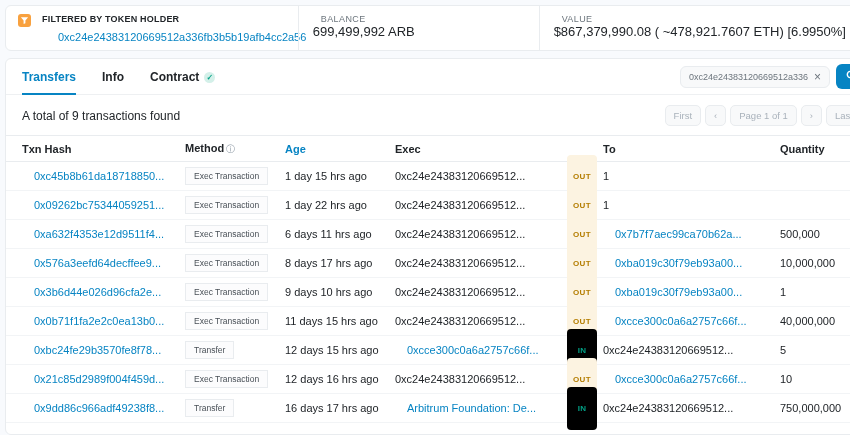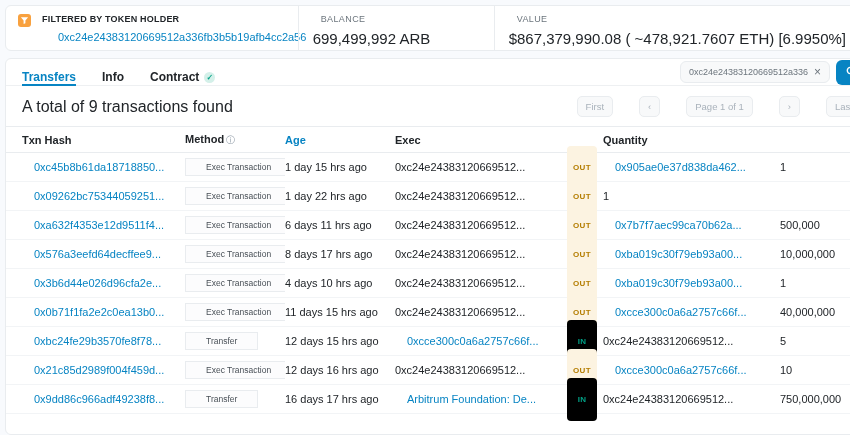--- a/index.html
+++ b/index.html
@@ -23,35 +23,35 @@
   .th-value-sec { flex: 1; }
   .v-divider { width: 1px; background: #e9ecef; }
   .th-label-row { display: flex; align-items: flex-start; gap: 11px; }
   .filter-icon {
     width: 13px; height: 13px; border-radius: 3px; background: #f8a13f;
     display: inline-flex; align-items: center; justify-content: center; flex: none;
   }
   .th-label { font-size: 9px; font-weight: bold; letter-spacing: .2px; }
   .th-address { font-size: 11px; color: #0784c3; display: block; margin-top: 4px; cursor: pointer; white-space: nowrap; padding-left: 40px; }
   .th-small-label { font-size: 9px; color: #6c757d; letter-spacing: .4px; padding-left: 8px; }
-  .th-value { font-size: 15px; margin-top: 6px; white-space: nowrap; }
+  .th-value { font-size: 13px; white-space: nowrap; }
 
   
   .card {
     background: #fff; border: 1px solid #e9ecef; border-radius: 6px;
     margin: 7px 0 0 5px; width: 856px; height: 377px;
   }
   .tabs-row {
     display: flex; justify-content: space-between;
     border-bottom: 1px solid #eef0f2; padding: 0 14px 0 16px;
   }
   .tabs { display: flex; gap: 26px; }
   .tab {
     font-size: 12px; font-weight: 600; color: #212529;
-    padding: 11px 0 0; cursor: pointer; display: flex; align-items: center; gap: 5px;
+    padding: 11px 0 9px; cursor: pointer; display: flex; align-items: center; gap: 5px;
     border-bottom: 2px solid transparent; margin-bottom: -1px;
   }
   .tab.active { color: #0784c3; border-bottom-color: #0784c3; }
   .verified {
     width: 11px; height: 11px; border-radius: 50%;
     background: #d4f0e9; color: #00a186; font-size: 8px; line-height: 11px;
     text-align: center; font-weight: bold;
   }
   .search-area { display: flex; align-items: center; gap: 6px; align-self: center; margin-right: -20px; }
   .search-box {
@@ -60,28 +60,28 @@
     padding: 5px 8px; width: 150px; cursor: text;
   }
   .search-text { font-size: 9px; color: #6c757d; white-space: nowrap; overflow: hidden; flex: 1; }
   .clear-x { font-size: 12px; line-height: 10px; color: #6c757d; cursor: pointer; }
   .search-btn {
     width: 30px; height: 25px; background: #0784c3; border: none; border-radius: 6px;
     cursor: pointer; display: flex; align-items: center; justify-content: center; flex: none;
   }
 
   .summary-row { display: flex; justify-content: space-between; align-items: center; padding: 10px 14px 9px 16px; }
-  .summary-text { font-size: 16px; }
+  .summary-text { font-size: 12px; }
   .pagination { display: flex; gap: 4px; margin-right: -16px; }
   .page-btn {
     font-size: 9.5px; color: #6c757d; background: #f8f9fa;
     border: 1px solid #e9ecef; border-radius: 5px; padding: 4px 8px;
     cursor: pointer; white-space: nowrap;
   }
-  .page-btn.disabled { color: #a9b2bb; cursor: default; margin-left: 22px; }
+  .page-btn.disabled { color: #a9b2bb; cursor: default; }
 
   
   .thead, .trow {
     display: grid;
     grid-template-columns: 163px 100px 110px 172px 36px 177px 1fr;
     align-items: center; padding-left: 16px;
   }
   .thead {
     height: 27px; border-top: 1px solid #e9ecef; border-bottom: 1px solid #e9ecef;
     font-size: 11px; font-weight: bold;
@@ -89,21 +89,21 @@
   .th-age { color: #0784c3; cursor: pointer; }
   .info-icon { color: #8c98a4; font-size: 9px; font-weight: normal; cursor: pointer; margin-left: 2px; }
   .trow { height: 29px; border-bottom: 1px solid #f2f4f6; font-size: 11px; }
   .td { white-space: nowrap; overflow: hidden; }
   .link { color: #0784c3; cursor: pointer; padding-left: 12px; }
   .addr { color: #212529; }
   .addr.link { color: #0784c3; }
   .method-badge {
     display: inline-block; font-size: 8.5px; color: #495057;
     background: #fcfcfd; border: 1px solid #e9ecef; border-radius: 0;
-    padding: 3px 20px; cursor: default;
+    padding: 3px 8px; cursor: default;
   }
   .dir-badge {
     display: inline-block; width: 30px; text-align: center;
     font-size: 8px; font-weight: bold; border-radius: 4px; padding: 17px 0; letter-spacing: .3px;
   }
   .dir-badge.out { background: #fcf3e1; color: #b47d00; }
   .dir-badge.in  { background: #000000; color: #00a186; }
 </style>
 </head>
 <body>
@@ -171,31 +171,31 @@
   </div>
 
   <div class="thead">
     <div>Txn Hash</div>
     <div>
       <span>Method</span><span class="info-icon">ⓘ</span>
     </div>
     <div class="th-age">Age</div>
     <div>Exec</div>
     <div></div>
+    <div>To</div>
     <div>Quantity</div>
   </div>
 
   <div id="table-body">
     <div class="trow">
       <div class="td"><a class="link">0xc45b8b61da18718850...</a></div>
       <div class="td"><span class="method-badge">Exec Transaction</span></div>
       <div class="td">1 day 15 hrs ago</div>
       <div class="td"><span class="addr">0xc24e24383120669512...</span></div>
       <div class="td"><span class="dir-badge out">OUT</span></div>
-      <div class="td"><span class="addr link">0x905ae0e37d838da462...</span></div>
       <div class="td">1</div>
     </div>
 
     <div class="trow">
       <div class="td"><a class="link">0x09262bc75344059251...</a></div>
       <div class="td"><span class="method-badge">Exec Transaction</span></div>
       <div class="td">1 day 22 hrs ago</div>
       <div class="td"><span class="addr">0xc24e24383120669512...</span></div>
       <div class="td"><span class="dir-badge out">OUT</span></div>
       <div class="td">1</div>
@@ -217,21 +217,21 @@
       <div class="td">8 days 17 hrs ago</div>
       <div class="td"><span class="addr">0xc24e24383120669512...</span></div>
       <div class="td"><span class="dir-badge out">OUT</span></div>
       <div class="td"><span class="addr link">0xba019c30f79eb93a00...</span></div>
       <div class="td">10,000,000</div>
     </div>
 
     <div class="trow">
       <div class="td"><a class="link">0x3b6d44e026d96cfa2e...</a></div>
       <div class="td"><span class="method-badge">Exec Transaction</span></div>
-      <div class="td">4 days 10 hrs ago</div>
+      <div class="td">9 days 10 hrs ago</div>
       <div class="td"><span class="addr">0xc24e24383120669512...</span></div>
       <div class="td"><span class="dir-badge out">OUT</span></div>
       <div class="td"><span class="addr link">0xba019c30f79eb93a00...</span></div>
       <div class="td">1</div>
     </div>
 
     <div class="trow">
       <div class="td"><a class="link">0x0b71f1fa2e2c0ea13b0...</a></div>
       <div class="td"><span class="method-badge">Exec Transaction</span></div>
       <div class="td">11 days 15 hrs ago</div>

